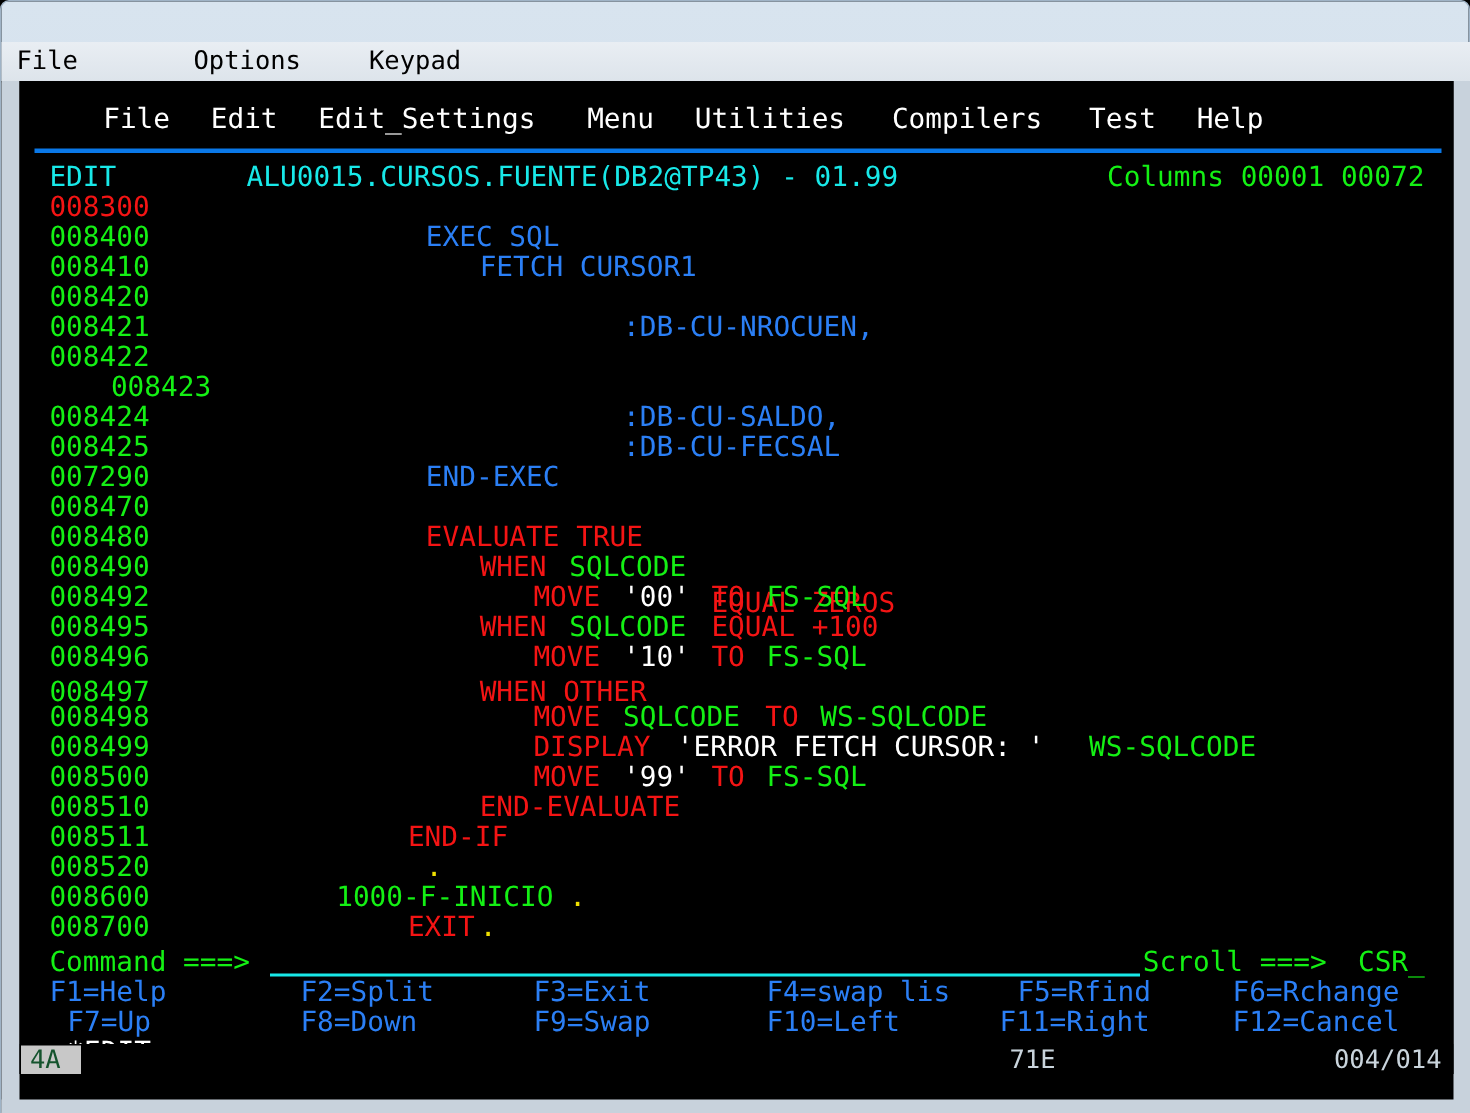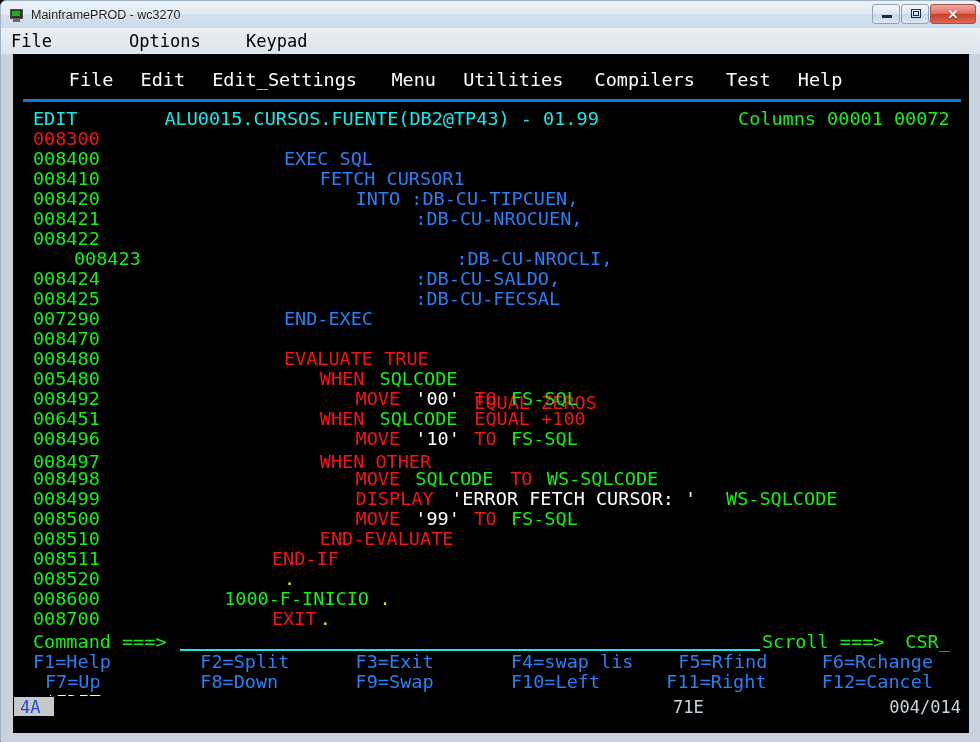--- a/index.html
+++ b/index.html
@@ -218,91 +218,72 @@
     background: #000;
   }
   #oia-mode {
     position: absolute;
     left: 1px; top: 1px;
     min-width: 40px;
     height: 20px;
     line-height: 20px;
     padding: 0 6px;
     background: #c8c8c8;
-    color: #1d4ed8;
+    color: #14532d;
     font-family: "DejaVu Sans Mono", monospace;
     font-size: 17px;
     box-sizing: border-box;
   }
   .oia-text {
     position: absolute;
     top: 1px;
     height: 20px;
     line-height: 20px;
     color: #c9d4dc;
     font-family: "DejaVu Sans Mono", monospace;
     font-size: 17px;
     white-space: pre;
   }
 </style>
 </head>
 <body>
 
 <div id="window">
 
-  <div id="titlebar">
-    <div id="title-icon">
-      <div class="mon"></div>
-      <div class="scr"></div>
-      <div class="stand"></div>
-    </div>
-    <div id="titletext">MainframePROD - wc3270</div>
-    <div id="winbtns">
-      <div class="winbtn">
-        <div class="minbar"></div>
-      </div>
-      <div class="winbtn">
-        <div class="maxbox"></div>
-      </div>
-      <div class="winbtn close">
-        <div class="glyph">✕</div>
-      </div>
-    </div>
-  </div>
 
   <div id="appmenu">
     <div class="appmenu-item" style="left:10px">File</div>
     <div class="appmenu-item" style="left:128px">Options</div>
     <div class="appmenu-item" style="left:245px">Keypad</div>
   </div>
 
   <div id="termframe"></div>
   <div id="term">
 
     <div class="row" id="actionbar-row" style="top:16px;"><span class="cell c-white" style="position: absolute; left: 55.8px;">File</span><span class="cell c-white" style="position: absolute; left: 127.5px;">Edit</span><span class="cell c-white" style="position: absolute; left: 199.2px;">Edit_Settings</span><span class="cell c-white" style="position: absolute; left: 378.45px;">Menu</span><span class="cell c-white" style="position: absolute; left: 450.15px;">Utilities</span><span class="cell c-white" style="position: absolute; left: 581.6px;">Compilers</span><span class="cell c-white" style="position: absolute; left: 713.05px;">Test</span><span class="cell c-white" style="position: absolute; left: 784.75px;">Help</span></div>
     <div id="sep"></div>
 
     <div class="row" id="header-row" style="top:55px;"><span class="cell c-cyan" style="position: absolute; left: 19.95px;">EDIT</span><span class="cell c-cyan" style="position: absolute; left: 151.4px;">ALU0015.CURSOS.FUENTE(DB2@TP43) - 01.99</span><span class="cell c-green" style="position: absolute; left: 725px;">Columns 00001 00072</span></div>
 
     <div id="code-area">
         <div class="row" style="top: 75px;"><span class="cell c-red" style="position: absolute; left: 19.95px;">008300</span></div>
         <div class="row" style="top: 95px;"><span class="cell c-green" style="position: absolute; left: 19.95px;">008400</span><span class="cell c-blue" style="position: absolute; left: 270.9px;">EXEC SQL</span></div>
         <div class="row" style="top: 115px;"><span class="cell c-green" style="position: absolute; left: 19.95px;">008410</span><span class="cell c-blue" style="position: absolute; left: 306.75px;">FETCH CURSOR1</span></div>
-        <div class="row" style="top: 135px;"><span class="cell c-green" style="position: absolute; left: 19.95px;">008420</span><span class="cell c-blue" style="position: absolute; left: 342.6px;">INTO :DB-CU-TIPCUEN,</span></div>
+        <div class="row" style="top: 135px;"><span class="cell c-green" style="position: absolute; left: 19.95px;">008420</span></div>
         <div class="row" style="top: 155px;"><span class="cell c-green" style="position: absolute; left: 19.95px;">008421</span><span class="cell c-blue" style="position: absolute; left: 402.35px;">:DB-CU-NROCUEN,</span></div>
         <div class="row" style="top: 175px;"><span class="cell c-green" style="position: absolute; left: 19.95px;">008422</span></div>
-        <div class="row" style="top: 195px; margin-left: 41px;"><span class="cell c-green" style="position: absolute; left: 19.95px;">008423</span><span class="cell c-blue" style="position: absolute; left: 402.35px;">:DB-CU-NROCLI,</span></div>
+        <div class="row" style="top: 195px; margin-left: 41px;"><span class="cell c-green" style="position: absolute; left: 19.95px;">008423</span></div>
         <div class="row" style="top: 215px;"><span class="cell c-green" style="position: absolute; left: 19.95px;">008424</span><span class="cell c-blue" style="position: absolute; left: 402.35px;">:DB-CU-SALDO,</span></div>
         <div class="row" style="top: 235px;"><span class="cell c-green" style="position: absolute; left: 19.95px;">008425</span><span class="cell c-blue" style="position: absolute; left: 402.35px;">:DB-CU-FECSAL</span></div>
         <div class="row" style="top: 255px;"><span class="cell c-green" style="position: absolute; left: 19.95px;">007290</span><span class="cell c-blue" style="position: absolute; left: 270.9px;">END-EXEC</span></div>
         <div class="row" style="top: 275px;"><span class="cell c-green" style="position: absolute; left: 19.95px;">008470</span></div>
         <div class="row" style="top: 295px;"><span class="cell c-green" style="position: absolute; left: 19.95px;">008480</span><span class="cell c-red" style="position: absolute; left: 270.9px;">EVALUATE TRUE</span></div>
-        <div class="row" style="top: 315px;"><span class="cell c-green" style="position: absolute; left: 19.95px;">005480</span><span class="cell c-red" style="position: absolute; left: 306.75px;">WHEN </span><span class="cell c-green" style="position: absolute; left: 366.5px;">SQLCODE</span><span class="cell c-red" style="position: absolute; left: 450.15px; margin-top: 24px;"> EQUAL ZEROS</span></div>
+        <div class="row" style="top: 315px;"><span class="cell c-green" style="position: absolute; left: 19.95px;">008490</span><span class="cell c-red" style="position: absolute; left: 306.75px;">WHEN </span><span class="cell c-green" style="position: absolute; left: 366.5px;">SQLCODE</span><span class="cell c-red" style="position: absolute; left: 450.15px; margin-top: 24px;"> EQUAL ZEROS</span></div>
         <div class="row" style="top: 335px;"><span class="cell c-green" style="position: absolute; left: 19.95px;">008492</span><span class="cell c-red" style="position: absolute; left: 342.6px;">MOVE </span><span class="cell c-white" style="position: absolute; left: 402.35px;">'00'</span><span class="cell c-red" style="position: absolute; left: 450.15px;"> TO </span><span class="cell c-green" style="position: absolute; left: 497.95px;">FS-SQL</span></div>
-        <div class="row" style="top: 355px;"><span class="cell c-green" style="position: absolute; left: 19.95px;">006451</span><span class="cell c-red" style="position: absolute; left: 306.75px;">WHEN </span><span class="cell c-green" style="position: absolute; left: 366.5px;">SQLCODE</span><span class="cell c-red" style="position: absolute; left: 450.15px;"> EQUAL +100</span></div>
+        <div class="row" style="top: 355px;"><span class="cell c-green" style="position: absolute; left: 19.95px;">008495</span><span class="cell c-red" style="position: absolute; left: 306.75px;">WHEN </span><span class="cell c-green" style="position: absolute; left: 366.5px;">SQLCODE</span><span class="cell c-red" style="position: absolute; left: 450.15px;"> EQUAL +100</span></div>
         <div class="row" style="top: 375px;"><span class="cell c-green" style="position: absolute; left: 19.95px;">008496</span><span class="cell c-red" style="position: absolute; left: 342.6px;">MOVE </span><span class="cell c-white" style="position: absolute; left: 402.35px;">'10'</span><span class="cell c-red" style="position: absolute; left: 450.15px;"> TO </span><span class="cell c-green" style="position: absolute; left: 497.95px;">FS-SQL</span></div>
         <div class="row" style="top: 398px; text-align: right;"><span class="cell c-green" style="position: absolute; left: 19.95px;">008497</span><span class="cell c-red" style="position: absolute; left: 306.75px;">WHEN OTHER</span></div>
         <div class="row" style="top: 415px;"><span class="cell c-green" style="position: absolute; left: 19.95px;">008498</span><span class="cell c-red" style="position: absolute; left: 342.6px;">MOVE </span><span class="cell c-green" style="position: absolute; left: 402.35px;">SQLCODE</span><span class="cell c-red" style="position: absolute; left: 486px;"> TO </span><span class="cell c-green" style="position: absolute; left: 533.8px;">WS-SQLCODE</span></div>
         <div class="row" style="top: 435px;"><span class="cell c-green" style="position: absolute; left: 19.95px;">008499</span><span class="cell c-red" style="position: absolute; left: 342.6px;">DISPLAY </span><span class="cell c-white" style="position: absolute; left: 438.2px;">'ERROR FETCH CURSOR: '</span><span class="cell c-red" style="position: absolute; left: 701.1px;"> </span><span class="cell c-green" style="position: absolute; left: 713.05px;">WS-SQLCODE</span></div>
         <div class="row" style="top: 455px;"><span class="cell c-green" style="position: absolute; left: 19.95px;">008500</span><span class="cell c-red" style="position: absolute; left: 342.6px;">MOVE </span><span class="cell c-white" style="position: absolute; left: 402.35px;">'99'</span><span class="cell c-red" style="position: absolute; left: 450.15px;"> TO </span><span class="cell c-green" style="position: absolute; left: 497.95px;">FS-SQL</span></div>
         <div class="row" style="top: 475px;"><span class="cell c-green" style="position: absolute; left: 19.95px;">008510</span><span class="cell c-red" style="position: absolute; left: 306.75px;">END-EVALUATE</span></div>
         <div class="row" style="top: 495px;"><span class="cell c-green" style="position: absolute; left: 19.95px;">008511</span><span class="cell c-red" style="position: absolute; left: 258.95px;">END-IF</span></div>
         <div class="row" style="top: 515px;"><span class="cell c-green" style="position: absolute; left: 19.95px;">008520</span><span class="cell c-yellow" style="position: absolute; left: 270.9px;">.</span></div>
         <div class="row" style="top: 535px;"><span class="cell c-green" style="position: absolute; left: 19.95px;">008600</span><span class="cell c-green" style="position: absolute; left: 211.15px;">1000-F-INICIO</span><span class="cell c-yellow" style="position: absolute; left: 366.5px;">.</span></div>
         <div class="row" style="top: 555px;"><span class="cell c-green" style="position: absolute; left: 19.95px;">008700</span><span class="cell c-red" style="position: absolute; left: 258.95px;">EXIT</span><span class="cell c-yellow" style="position: absolute; left: 306.75px;">.</span></div>

